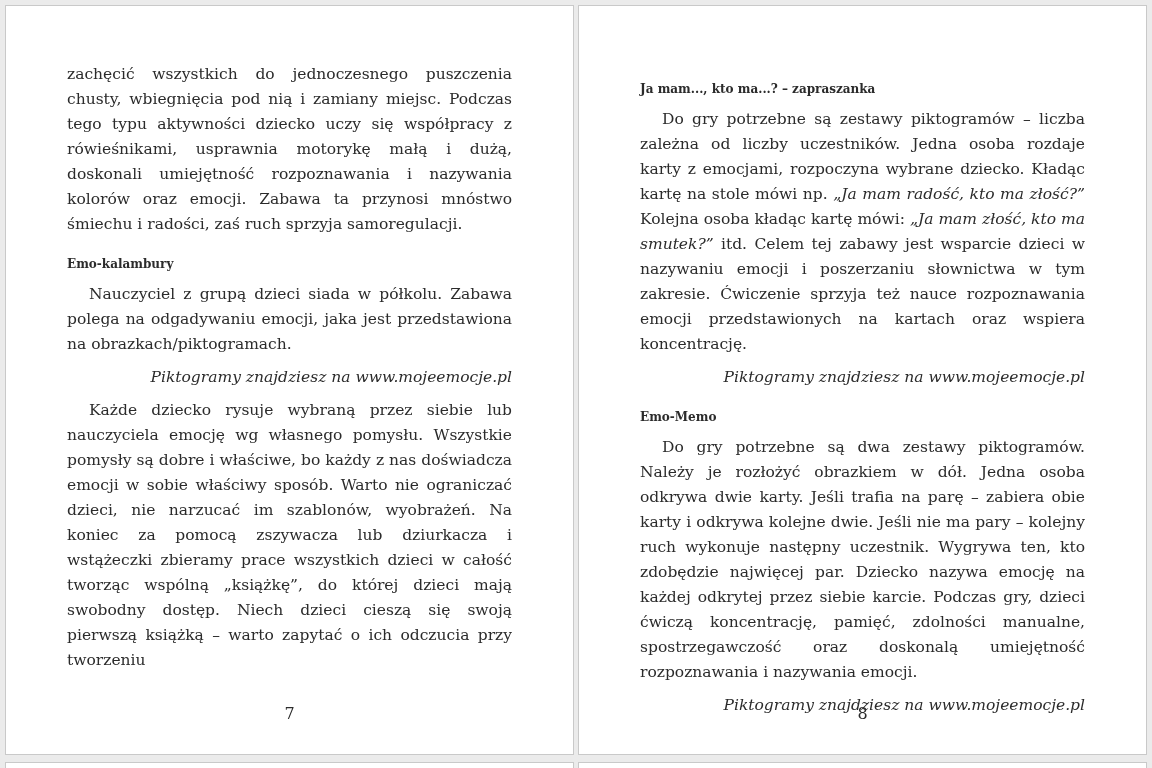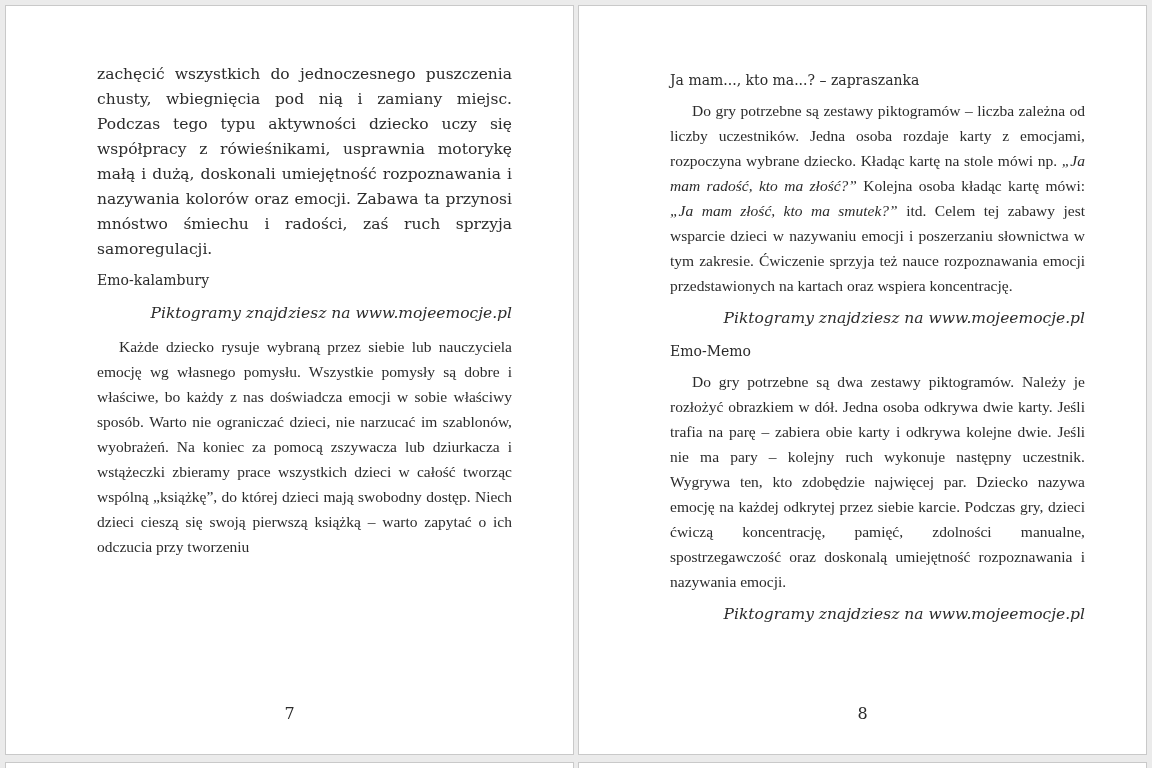--- a/index.html
+++ b/index.html
@@ -18,27 +18,27 @@
   }
   .spread{
     position:absolute;left:5px;top:5px;width:1142px;height:750px;
     display:flex;gap:4px;
   }
   .page{
     flex:1 1 0;background:var(--page);border:1px solid var(--border);
     position:relative;overflow:hidden;
   }
   .page-content{
-    padding:56px 61px 0 91px;
+    padding:56px 61px 0 61px;
     font-size:15.5px;line-height:25px;
   }
   .para{margin:0;text-align:justify;}
-  .para.indent{text-indent:22px;font-family:Liberation Serif, serif;}
+  .para.indent{text-indent:22px;}
   .heading{
-    font-size:14px;font-weight:normal;margin:6px 0 5px 0;line-height:25px;
+    font-size:12px;font-weight:bold;margin:15px 0 5px 0;line-height:25px;
   }
   .note{
     margin:8px 0;text-align:right;font-style:italic;
   }
   .em{font-style:italic;}
   .page-number{
     position:absolute;bottom:30px;left:0;right:0;text-align:center;
     font-size:16px;line-height:20px;
   }
   .next-strip{
@@ -51,20 +51,21 @@
   }
 </style>
 </head>
 <body>
 
 <div class="spread">
   <div class="page">
     <div class="page-content">
         <p class="para"><span>zachęcić wszystkich do jednoczesnego puszczenia chusty, wbiegnięcia pod nią i zamiany miejsc. Podczas tego typu aktywności dziecko uczy się współpracy z rówieśnikami, usprawnia motorykę małą i dużą, doskonali umiejętność rozpoznawania i nazywania kolorów oraz emocji. Zabawa ta przynosi mnóstwo śmiechu i radości, zaś ruch sprzyja samoregulacji.</span></p>
         <h3 class="heading">Emo-kalambury</h3>
+        <p class="para indent"><span>Nauczyciel z grupą dzieci siada w półkolu. Zabawa polega na odgadywaniu emocji, jaka jest przedstawiona na obrazkach/piktogramach.</span></p>
         <p class="note">Piktogramy znajdziesz na www.mojeemocje.pl</p>
         <p class="para indent"><span>Każde dziecko rysuje wybraną przez siebie lub nauczyciela emocję wg własnego pomysłu. Wszystkie pomysły są dobre i właściwe, bo każdy z nas doświadcza emocji w sobie właściwy sposób. Warto nie ograniczać dzieci, nie narzucać im szablonów, wyobrażeń. Na koniec za pomocą zszywacza lub dziurkacza i wstążeczki zbieramy prace wszystkich dzieci w całość tworząc wspólną „książkę”, do której dzieci mają swobodny dostęp. Niech dzieci cieszą się swoją pierwszą książką – warto zapytać o ich odczucia przy tworzeniu</span></p>
       </div>
     <div class="page-number">7</div>
   </div>
   <div class="page">
     <div class="page-content">
         <h3 class="heading">Ja mam..., kto ma...? – zapraszanka</h3>
         <p class="para indent"><span>Do gry potrzebne są zestawy piktogramów – liczba zależna od liczby uczestników. Jedna osoba rozdaje karty z emocjami, rozpoczyna wybrane dziecko. Kładąc kartę na stole mówi np. </span><span class="em">„Ja mam radość, kto ma złość?”</span><span> Kolejna osoba kładąc kartę mówi: </span><span class="em">„Ja mam złość, kto ma smutek?”</span><span> itd. Celem tej zabawy jest wsparcie dzieci w nazywaniu emocji i poszerzaniu słownictwa w tym zakresie. Ćwiczenie sprzyja też nauce rozpoznawania emocji przedstawionych na kartach oraz wspiera koncentrację.</span></p>
         <p class="note">Piktogramy znajdziesz na www.mojeemocje.pl</p>

